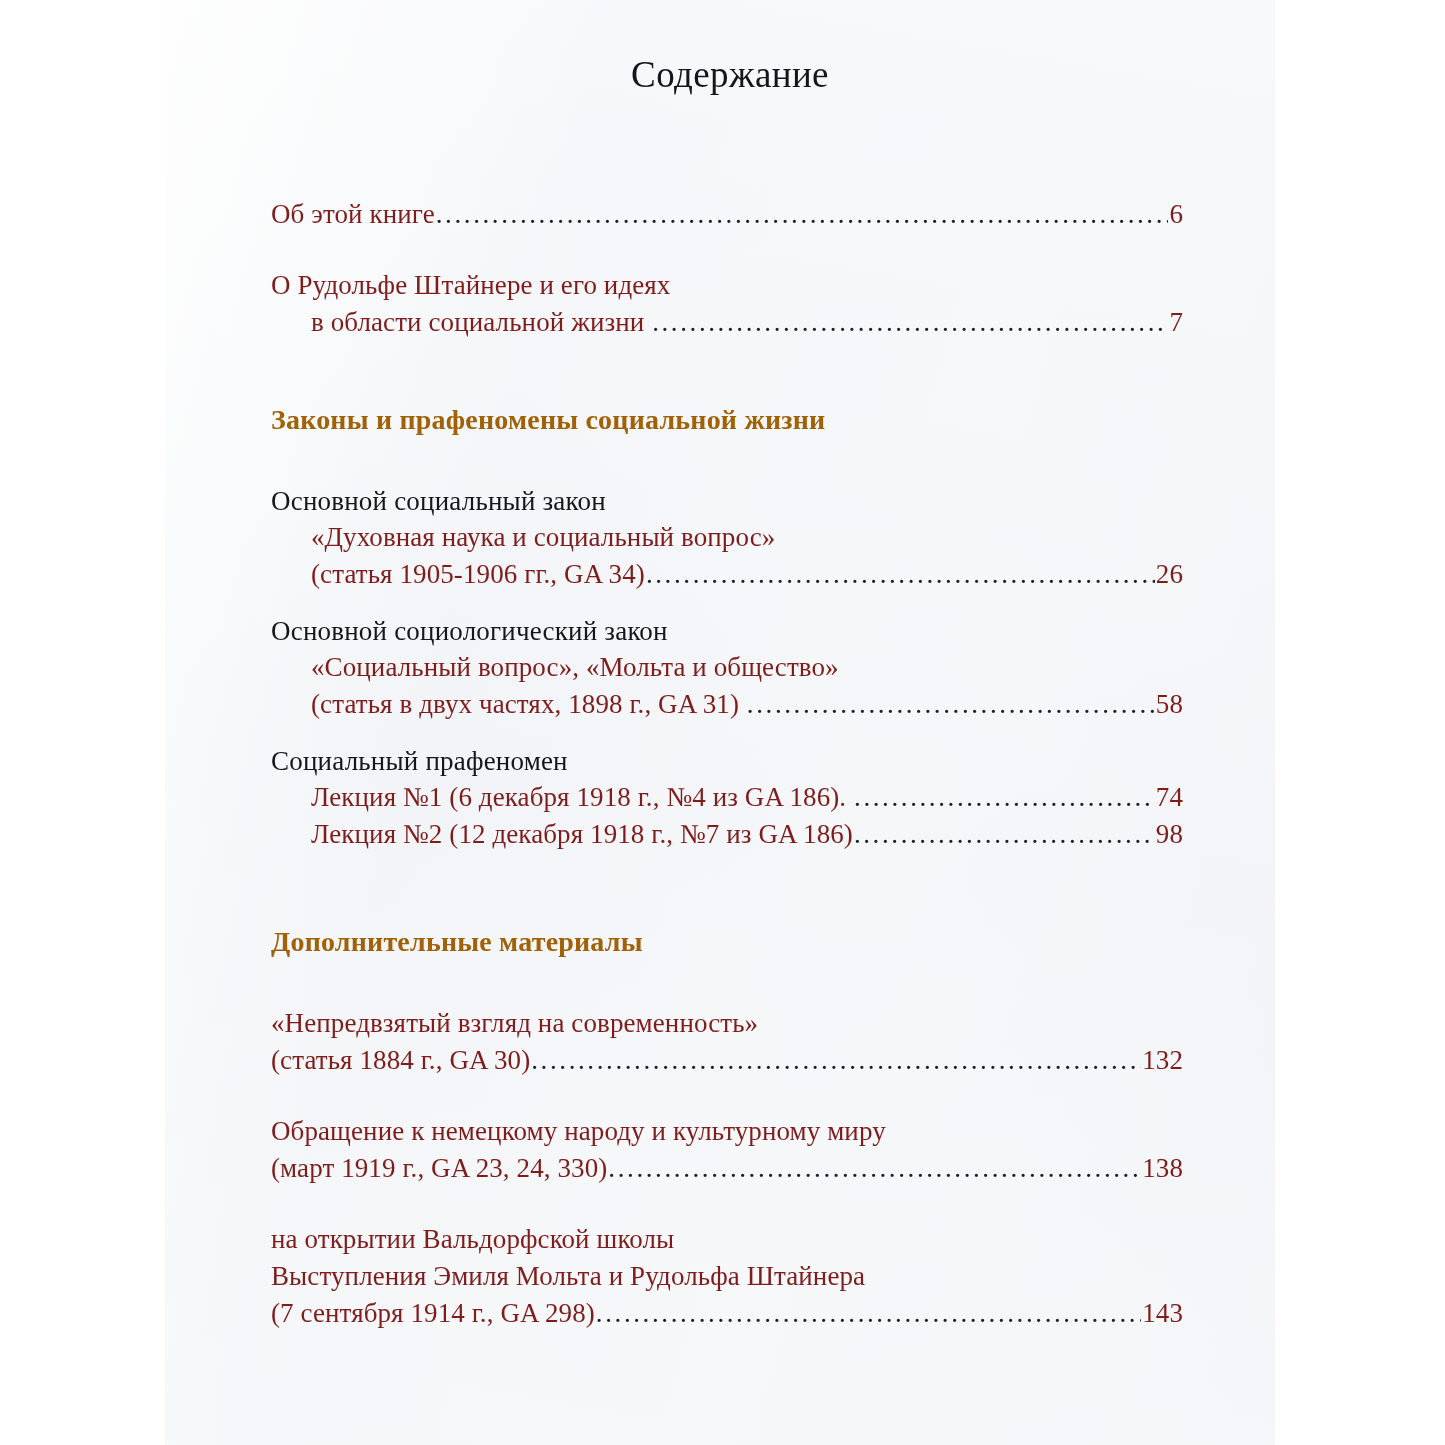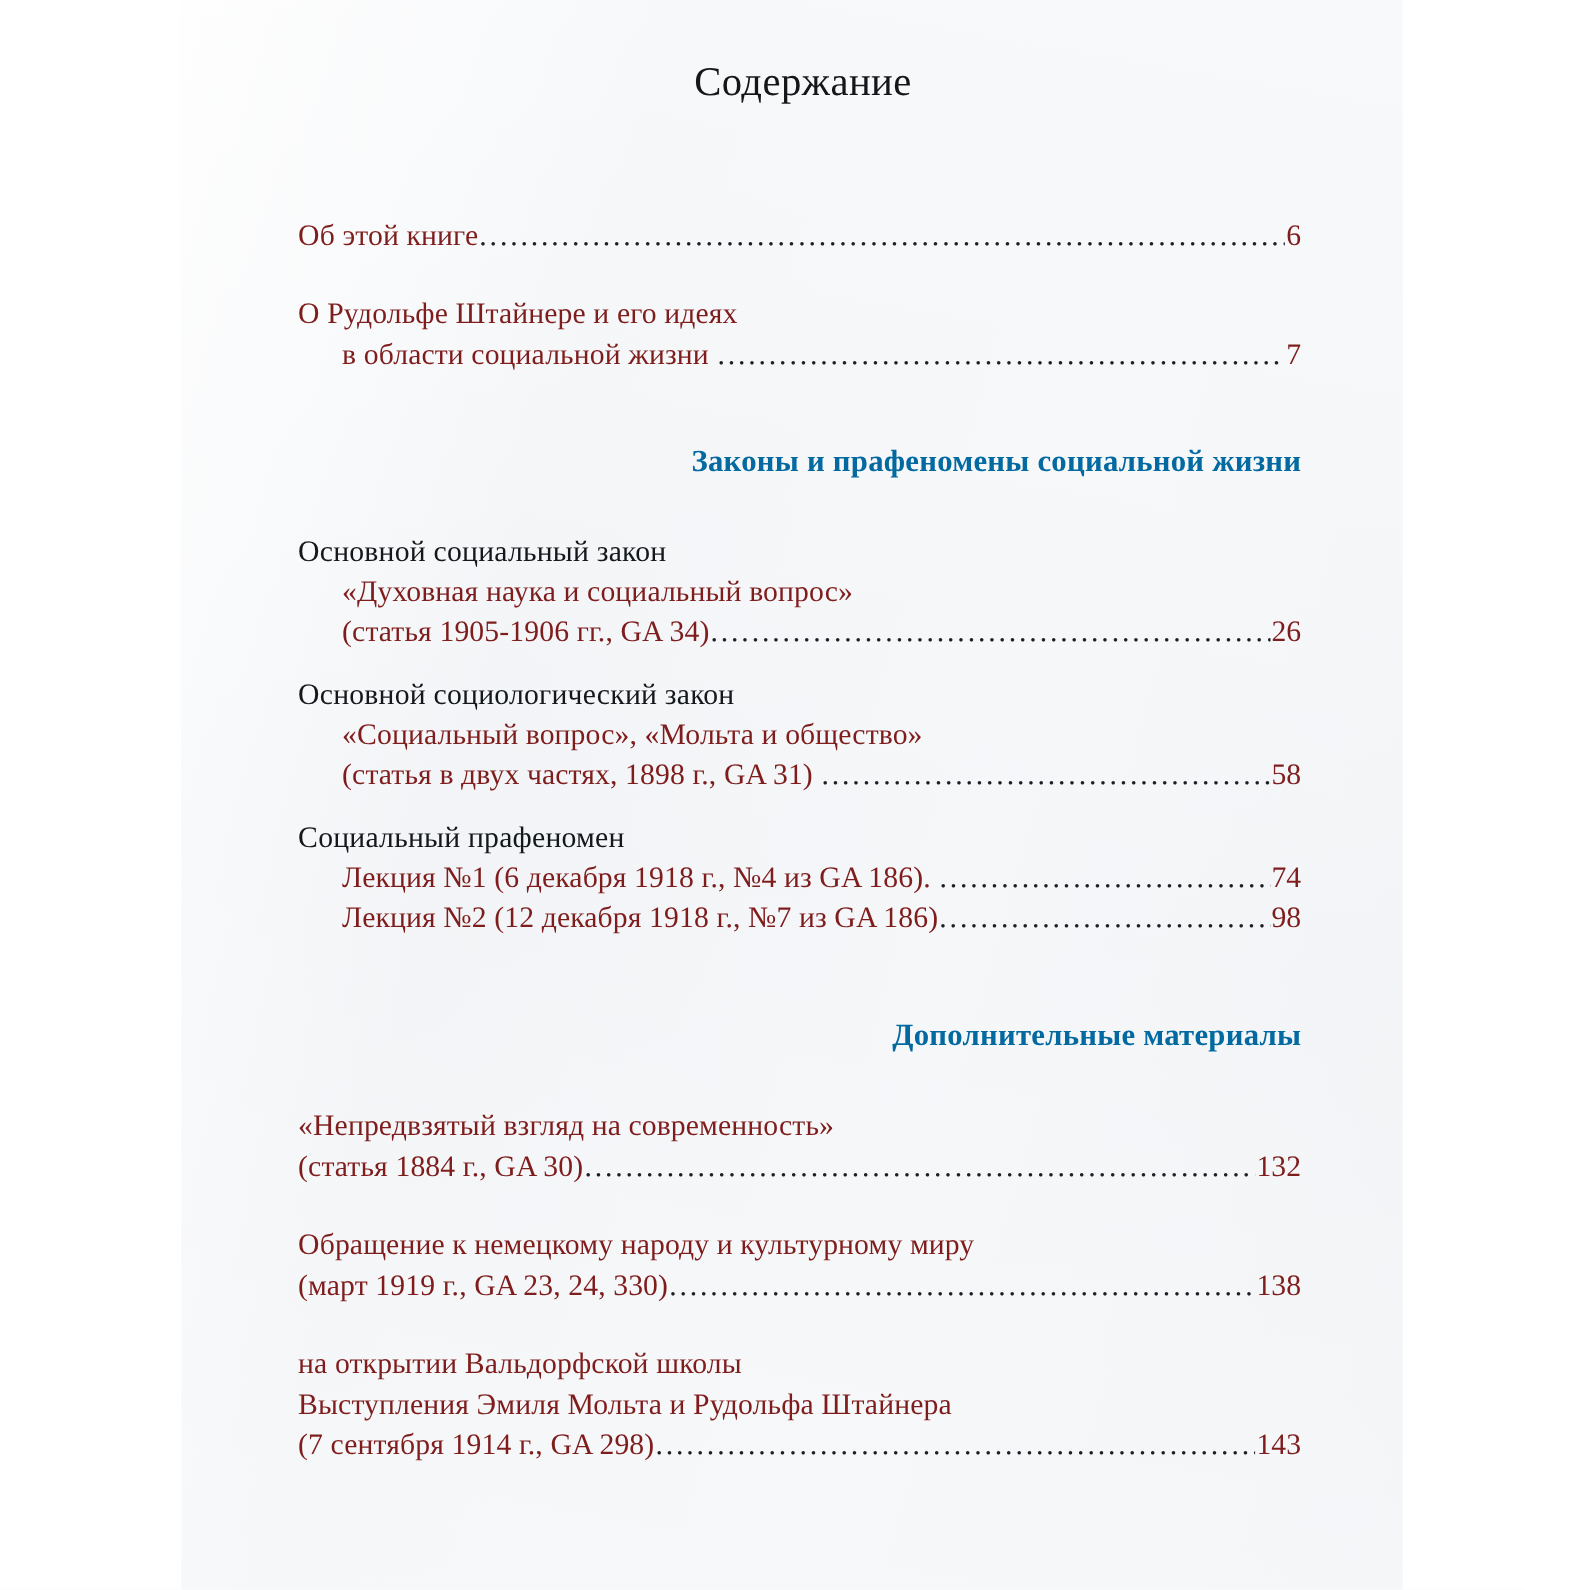--- a/index.html
+++ b/index.html
@@ -51,26 +51,26 @@
   }
 
   .toc {
     position: absolute;
     left: 253px;
     top: 196px;
     width: 912px;
   }
 
   .section-heading {
-    text-align: right;
+    text-align: left;
     font-weight: bold;
     font-size: 28px;
     line-height: 34px;
     letter-spacing: 0.2px;
-    color: #0369a1;
+    color: #a16207;
   }
 
   .group-label {
     font-size: 27px;
     line-height: 36px;
     letter-spacing: 0.2px;
     color: #14171b;
   }
 
   .entry {

